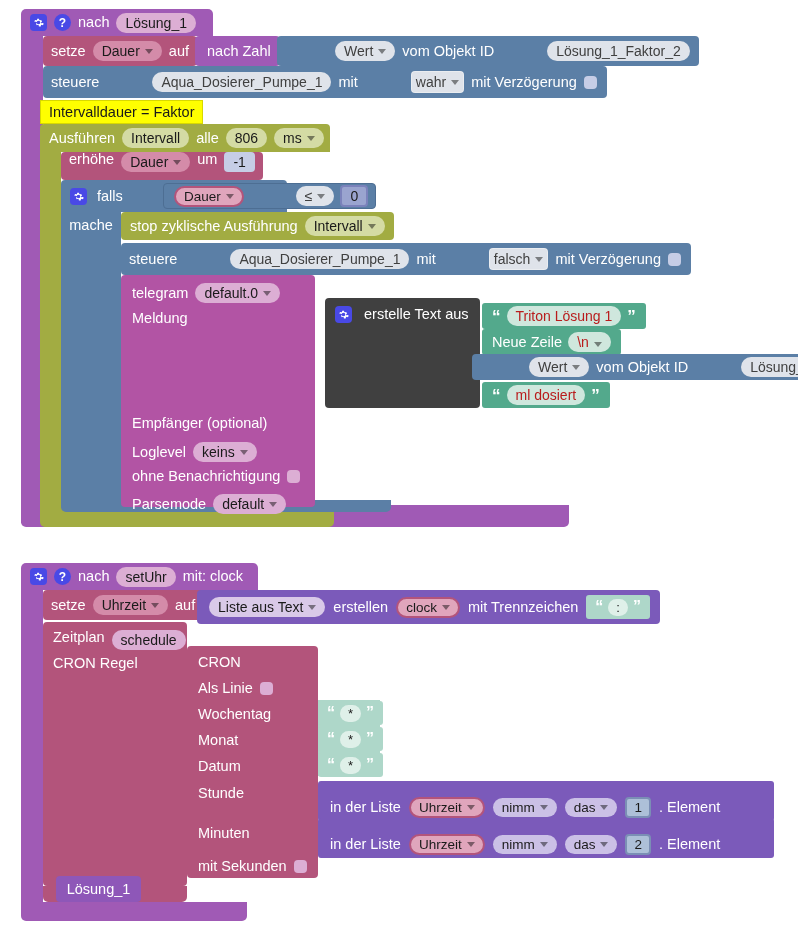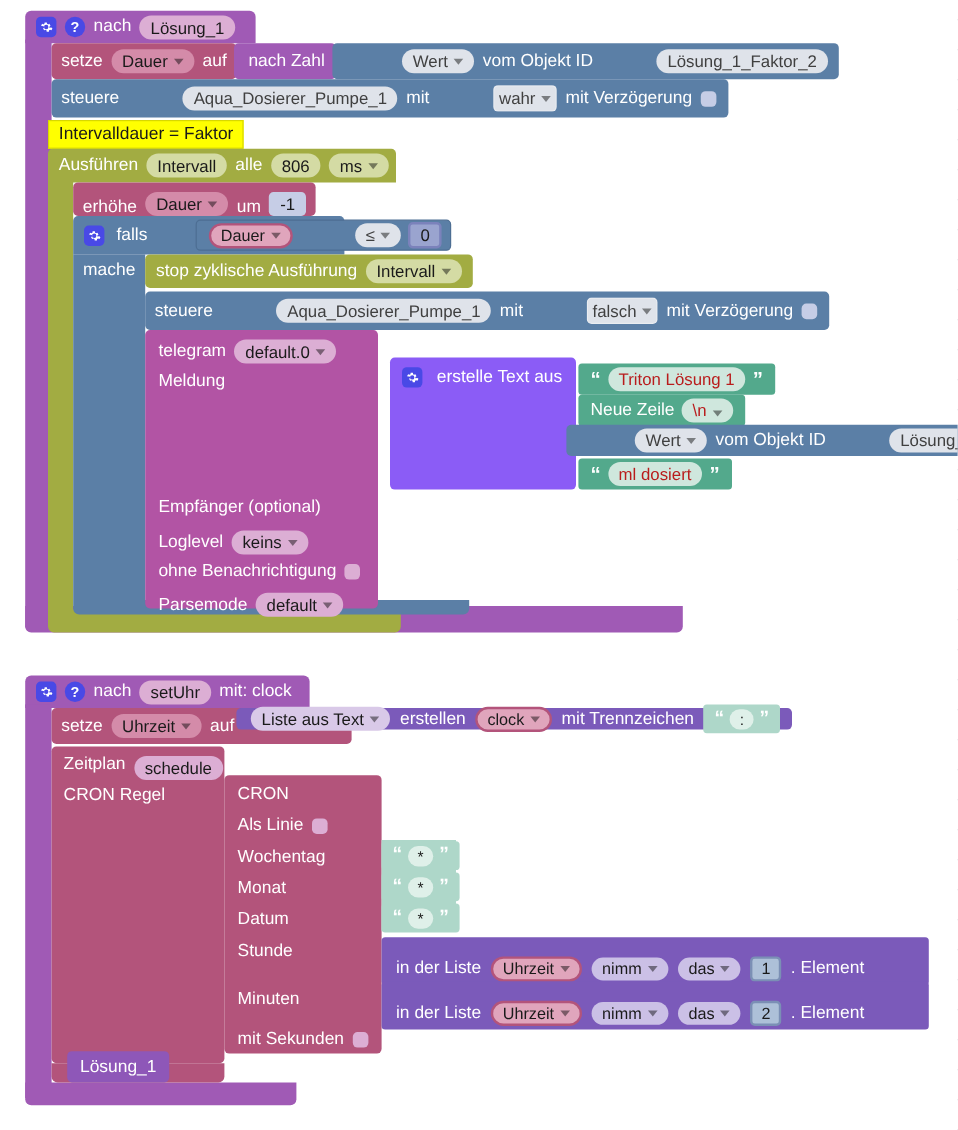--- a/index.html
+++ b/index.html
@@ -73,21 +73,21 @@
            display:flex;align-items:center;padding:0 8px;}
 
   
   #b-interval{left:40px;top:124px;width:290px;height:28px;background:#a2ac42;border-radius:4px 4px 0 0;
            display:flex;align-items:center;gap:7px;padding-left:9px;}
   #b-interval-left{left:40px;top:150px;width:21px;height:362px;background:#a2ac42;}
   #b-interval-bottom{left:40px;top:508px;width:294px;height:19px;background:#a2ac42;border-radius:0 0 5px 5px;}
 
   
   #b-erhoehe{left:61px;top:152px;height:28px;background:#b3547b;border-radius:4px;
-           display:flex;align-items:flex-end;gap:7px;padding:0 8px;}
+           display:flex;align-items:flex-start;gap:7px;padding:0 8px;}
 
   
   #b-falls{left:61px;top:180px;width:226px;height:32px;background:#5b7fa6;border-radius:4px 4px 0 0;
            display:flex;align-items:center;gap:10px;padding-left:9px;}
   #b-falls-cond{left:163px;top:183px;height:26px;background:#5b7fa6;border:1px solid #4d6e93;border-radius:4px;
            display:flex;align-items:center;gap:6px;padding:0 7px 0 10px;}
   #b-mache{left:61px;top:212px;width:60px;height:288px;background:#5b7fa6;
            display:flex;align-items:flex-start;justify-content:center;padding-top:6px;}
   #b-falls-bottom{left:61px;top:500px;width:330px;height:12px;background:#5b7fa6;border-radius:0 0 5px 5px;}
 
@@ -96,40 +96,40 @@
            display:flex;align-items:center;gap:7px;padding:0 9px;}
   
   #b-steuere2{left:121px;top:243px;height:32px;background:#5b7fa6;border-radius:4px;
            display:flex;align-items:center;gap:7px;padding:0 10px 0 8px;}
 
   
   #b-telegram{left:121px;top:275px;width:194px;height:232px;background:#b254a4;border-radius:4px;}
   .tgrow{position:absolute;left:11px;display:flex;align-items:center;gap:7px;}
 
   
-  #b-text{left:325px;top:298px;width:155px;height:110px;background:#8b5cf6;border-radius:4px;
+  #b-text{left:325px;top:298px;width:155px;height:110px;background:#404040;border-radius:4px;
            }
   #b-text-head{position:absolute;left:10px;top:8px;display:flex;align-items:center;gap:12px;}
 
   .tline{position:absolute;background:#53a98c;border-radius:3px;display:flex;align-items:center;gap:6px;padding:0 10px;height:26px;}
   .quote{color:#fff;font-size:17px;font-weight:bold;line-height:1;}
   .txtchip{background:#cfe7dd;border-radius:11px;padding:2px 9px;font-size:14px;color:#b91c1c;}
 
   #b-wert2{position:absolute;left:472px;top:354px;height:26px;background:#5b7fa6;border-radius:4px;
            display:flex;align-items:center;gap:7px;padding:0 9px 0 11px;}
 
   
   #s2-head{left:21px;top:563px;width:237px;height:27px;background:#a05ab5;border-radius:5px 5px 0 0;
            display:flex;align-items:center;gap:7px;padding-left:9px;}
   #s2-left{left:21px;top:587px;width:22px;height:328px;background:#a05ab5;}
   #s2-bottom{left:21px;top:902px;width:226px;height:19px;background:#a05ab5;border-radius:0 0 5px 5px;}
 
   #b-setzeU{left:43px;top:590px;width:250px;height:30px;background:#b3547b;border-radius:4px;
            display:flex;align-items:center;gap:7px;padding:0 8px;}
-  #b-liste{left:197px;top:590px;height:18px;background:#7b5aba;border-radius:4px;
+  #b-liste{left:197px;top:590px;height:34px;background:#7b5aba;border-radius:4px;
            display:flex;align-items:center;gap:8px;padding:0 10px 0 12px;}
 
   
   #b-sched{left:43px;top:622px;width:144px;height:264px;background:#b3547b;border-radius:4px;}
   #b-sched-r1{position:absolute;left:10px;top:8px;display:flex;gap:7px;}
   #b-sched-r2{position:absolute;left:10px;top:34px;display:flex;align-items:center;gap:7px;}
 
   
   #b-cron{left:187px;top:646px;width:131px;height:232px;background:#b3547b;border-radius:4px;}
   .cronrow{position:absolute;left:11px;color:#fff;font-size:14.5px;display:flex;align-items:center;gap:7px;}

